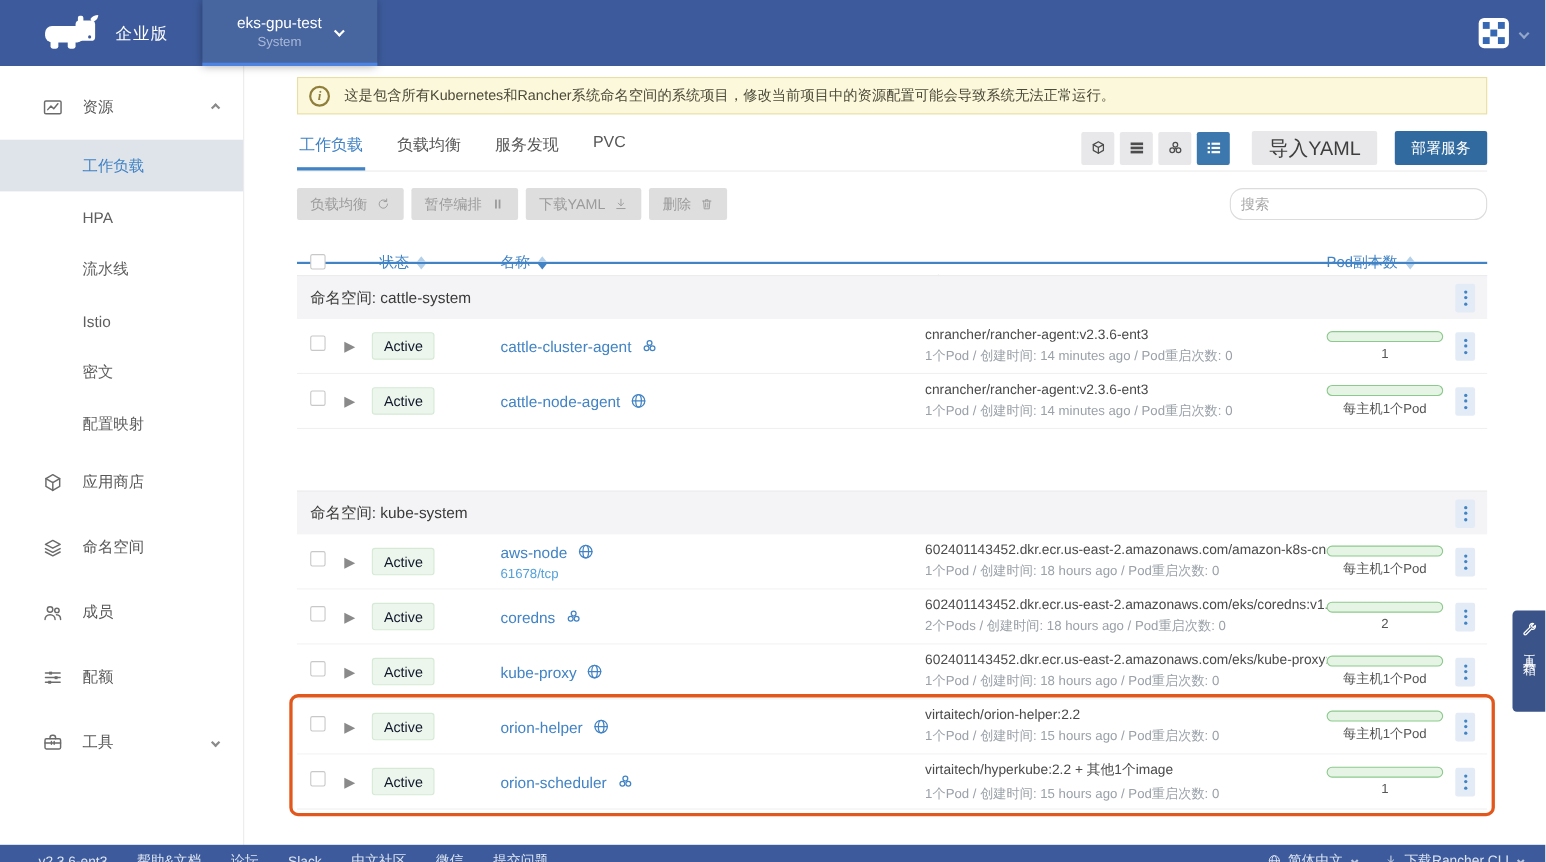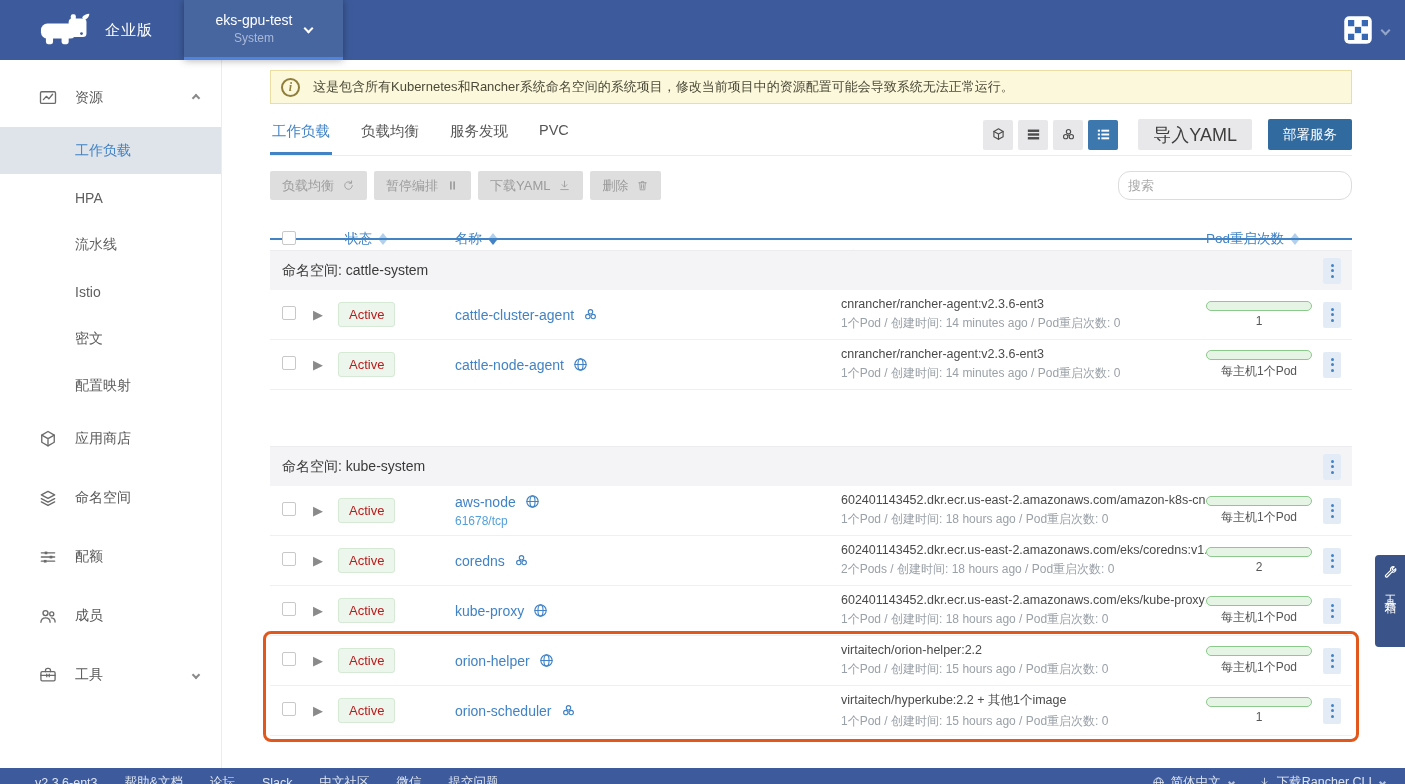--- a/index.html
+++ b/index.html
@@ -65,21 +65,21 @@
 
   .group{margin-top:10px;position:relative;}
   .group.gap{margin-top:56px;}
   .g-head{height:40px;background:#f4f4f6;border-top:1px solid #ececee;display:flex;align-items:center;padding:0 11px 0 12px;font-size:14px;color:#3a3a3a;}
   .kebab{width:18px;height:26px;border:none;border-radius:2px;background:#e3ecf6;display:flex;flex-direction:column;align-items:center;justify-content:center;gap:2.5px;cursor:pointer;flex:none;}
   .kebab i{width:3px;height:3px;border-radius:50%;background:#4183c4;}
   .g-head .kebab{margin-left:auto;}
 
   .t-row{height:50px;border-bottom:1px solid #f0f0f0;background:#fff;}
   .c-play{color:#8a8a8a;font-size:13px;padding-left:7px;cursor:pointer;}
-  .badge{display:inline-block;padding:4px 10px;margin-left:4px;background:#edf6ed;border:1px solid #d5e9d5;border-radius:3px;color:#b91c1c;font-size:13px;}
+  .badge{display:inline-block;padding:4px 10px;margin-left:4px;background:#edf6ed;border:1px solid #d5e9d5;border-radius:3px;color:#0f172a;font-size:13px;}
   .c-name{padding-left:4px;overflow:hidden;}
   .name-line{display:flex;align-items:center;gap:8px;color:#4183c4;font-size:14px;cursor:pointer;white-space:nowrap;}
   .name-line .icn{width:17px;height:17px;display:inline-flex;flex:none;}
   .ports{font-size:12px;color:#54a0d8;margin-top:4px;cursor:pointer;}
   .c-image{padding-left:20px;overflow:hidden;}
   .img-line{font-size:12.5px;color:#4a4a4a;white-space:nowrap;overflow:hidden;}
   .img-meta{font-size:12px;color:#9aa1a8;white-space:nowrap;overflow:hidden;margin-top:4px;}
   .c-scale{display:flex;flex-direction:column;align-items:center;justify-content:center;}
   .bar{width:106px;height:10px;border:1px solid #8cc98c;background:#e6f4e6;border-radius:6px;}
   .scale-label{font-size:12px;color:#565656;margin-top:3px;white-space:nowrap;}
@@ -186,38 +186,38 @@
           <path d="M12 4l8 4.2-8 4.2-8-4.2z"></path>
           <path d="M4 12.8l8 4.2 8-4.2"></path>
           <path d="M4 16.6l8 4.2 8-4.2"></path>
         </svg>
       </span>
       <span class="sg-label">命名空间</span>
     </div>
     <div class="side-group">
       <span class="icn sg-icon" style="width: 20px; height: 20px;">
         <svg viewBox="0 0 24 24" fill="none" stroke="currentColor" stroke-width="1.6" stroke-linecap="round" stroke-linejoin="round">
+          <circle cx="9" cy="8.5" r="3"></circle>
+          <path d="M3.5 19.5c0-3.2 2.4-5.3 5.5-5.3s5.5 2.1 5.5 5.3"></path>
+          <circle cx="16.5" cy="9.5" r="2.4"></circle>
+          <path d="M16 14.3c2.8.2 4.5 2.2 4.5 5"></path>
+        </svg>
+      </span>
+      <span class="sg-label">成员</span>
+    </div>
+    <div class="side-group">
+      <span class="icn sg-icon" style="width: 20px; height: 20px;">
+        <svg viewBox="0 0 24 24" fill="none" stroke="currentColor" stroke-width="1.6" stroke-linecap="round" stroke-linejoin="round">
           <path d="M4 7h16M4 12h16M4 17h16"></path>
           <rect x="8" y="5.5" width="3.2" height="3.2" fill="currentColor" stroke="none"></rect>
           <rect x="14" y="10.5" width="3.2" height="3.2" fill="currentColor" stroke="none"></rect>
           <rect x="7" y="15.5" width="3.2" height="3.2" fill="currentColor" stroke="none"></rect>
         </svg>
       </span>
       <span class="sg-label">配额</span>
-    </div>
-    <div class="side-group">
-      <span class="icn sg-icon" style="width: 20px; height: 20px;">
-        <svg viewBox="0 0 24 24" fill="none" stroke="currentColor" stroke-width="1.6" stroke-linecap="round" stroke-linejoin="round">
-          <circle cx="9" cy="8.5" r="3"></circle>
-          <path d="M3.5 19.5c0-3.2 2.4-5.3 5.5-5.3s5.5 2.1 5.5 5.3"></path>
-          <circle cx="16.5" cy="9.5" r="2.4"></circle>
-          <path d="M16 14.3c2.8.2 4.5 2.2 4.5 5"></path>
-        </svg>
-      </span>
-      <span class="sg-label">成员</span>
     </div>
     <div class="side-group">
       <span class="icn sg-icon" style="width: 20px; height: 20px;">
         <svg viewBox="0 0 24 24" fill="none" stroke="currentColor" stroke-width="1.6" stroke-linecap="round" stroke-linejoin="round">
           <rect x="3.5" y="8" width="17" height="11" rx="1.5"></rect>
           <path d="M9 8V6.5A2.5 2.5 0 0 1 11.5 4h1A2.5 2.5 0 0 1 15 6.5V8M3.5 12.5h17M10.5 11v3M13.5 11v3"></path>
         </svg>
       </span>
       <span class="sg-label">工具</span>
       <span class="chev"></span>
@@ -346,21 +346,21 @@
           </span>
       </div>
       <div class="th th-image">
         <span>镜像</span>
         <span class="sort">
             <i class="up"></i>
             <i class="dn"></i>
           </span>
       </div>
       <div class="th">
-        <span>Pod重启次数</span>
+        <span>Pod副本数</span>
         <span class="sort">
             <i class="up"></i>
             <i class="dn"></i>
           </span>
       </div>
       <div></div>
     </div>
     <div id="table-groups">
         <section class="group">
           <div class="g-head">

